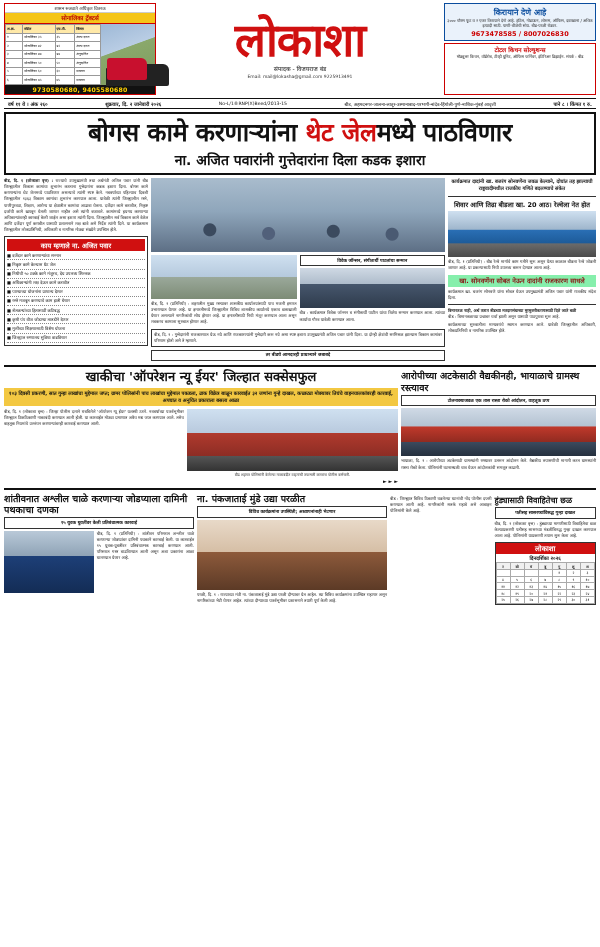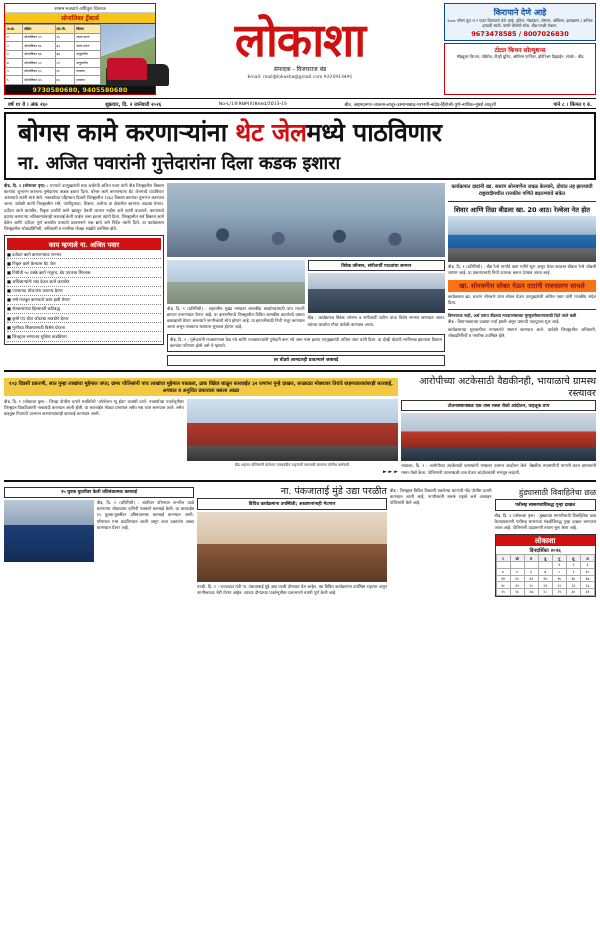--- a/index.html
+++ b/index.html
@@ -44,41 +44,41 @@
   .mr-ad2 { border:1px solid #c00; flex:1; font-size:4px; padding:2px; line-height:1.4; text-align:center; }
   .mr-ad2 .b { color:#c00; font-weight:bold; font-size:6px; }
 
   
   .dateline { display:flex; align-items:center; justify-content:space-between;
     border-top:1.5px solid #111; border-bottom:1.5px solid #111; margin-top:3px;
     padding:1.5px 4px; font-size:5px; font-weight:bold; }
   .dateline .mid { font-weight:normal; font-size:4.6px; }
 
   
-  .headline-box { border:2px solid #111; margin-top:3px; padding:5px 12px 4px; text-align:left; }
+  .headline-box { border:2px solid #111; margin-top:3px; padding:5px 20px 4px; text-align:center; }
   .hl1 { font-size:25px; font-weight:bold; line-height:1.12; letter-spacing:-.3px; }
   .hl1 .red { color:#d01010; }
-  .hl2 { font-size:18px; font-weight:bold; margin-top:3px; }
+  .hl2 { font-size:14px; font-weight:bold; margin-top:3px; }
 
   .subbar { background:#f3c842; color:#8a1414; font-weight:bold; font-size:10px;
     text-align:center; padding:2px 0; margin-top:3px; border:1px solid #b89018; }
 
   
   .cols { display:flex; gap:3px; margin-top:3px; }
-  .c1 { width:160px; }
+  .c1 { width:144px; }
   .c2 { flex:1; }
   .c3 { width:148px; }
 
   .lead { font-size:4.1px; line-height:1.5; text-align:justify; color:#1a1a1a; }
   .lead .bold { font-weight:bold; }
   .photo { width:100%; background:#b9c6d3; position:relative; overflow:hidden; }
   .cap { font-size:3.7px; text-align:center; padding:1px 2px; color:#222; }
 
   .boxhead { background:#d01010; color:#fff; font-weight:bold; font-size:6.5px; text-align:center; padding:1.5px 2px; }
-  .boxhead.y { background:#f97316; color:#8a1414; }
+  .boxhead.y { background:#86efac; color:#8a1414; }
   .subhead { font-size:8px; font-weight:bold; text-align:center; line-height:1.2; padding:2px 1px; }
   .subhead.red { color:#d01010; }
 
   .bordered { border:1px solid #333; padding:2px; margin-top:3px; }
   .hr { border-top:1px solid #333; margin:3px 0; }
 
   .bullets { font-size:4.2px; line-height:1.7; }
   .bullets div { border-bottom:.4px dotted #888; padding:.5px 0; }
 
   
@@ -92,21 +92,21 @@
       linear-gradient(180deg,#cfd9e4 0%, #aebccb 40%, #46566c 41%, #2e3b4c 100%); }
   .ph-bldg { background: linear-gradient(180deg,#cfe0f0 0%, #b5c9dd 50%, #9aa89a 51%, #7d8c76 100%); }
   .ph-train { background: linear-gradient(180deg,#cfe0f0 0%,#9fb6cc 40%,#2a6fb5 41%,#1d5b99 70%,#6b6b6b 71%,#4a4a4a 100%); }
   .ph-truck { background: linear-gradient(180deg,#cfe0f0 0%,#b9cade 38%,#b03a2e 39%,#8e2d24 75%,#555 76%,#333 100%); }
   .ph-woman { background: linear-gradient(180deg,#e8d9c8 0%,#d6bfa6 45%,#8d5a3b 46%,#5c3a26 100%); }
   .ph-officer { background: linear-gradient(180deg,#b9c9d8 0%,#8fa3b6 40%,#1d3f77 41%,#132c55 100%); }
   .ph-protest { background: linear-gradient(180deg,#d0dae6 0%,#b3c2d1 38%,#c0392b 39%,#922b21 70%,#3b4a5e 71%,#25303e 100%); }
 
   .bigrule { border-top:2px solid #111; margin:4px 0 3px; }
   .secthead { font-size:13px; font-weight:bold; text-align:center; line-height:1.15; }
-  .secthead2 { font-size:9.5px; font-weight:normal; text-align:right; line-height:1.2; }
+  .secthead2 { font-size:9.5px; font-weight:bold; text-align:left; line-height:1.2; }
   .yellowline { background:#f3c842; font-size:5px; font-weight:bold; text-align:center; padding:1.5px 3px; line-height:1.45; }
   .boxline { border:1px solid #333; font-size:4.6px; font-weight:bold; text-align:center; padding:1.5px 2px; line-height:1.4;}
   .arrow { text-align:right; font-size:5px; font-weight:bold; }
   .calhead { background:#d01010; color:#fff; font-size:7px; font-weight:bold; text-align:center; padding:1px;}
   .cal { width:100%; border-collapse:collapse; font-size:3.6px; text-align:center; }
   .cal td, .cal th { border:.4px solid #aaa; padding:.4px 0; }
   .cal th { background:#f0f0f0; }
 </style>
 </head>
 <body>
@@ -260,20 +260,23 @@
       <div class="lead" style="font-weight:bold">विमानतळ नाही, अर्थ ततात बीडच्या मतदारसंघाच्या मुरमुक्तीकरणासाठी दिले जाते बळी</div>
       <div class="lead">बीड : विमानतळाच्या प्रश्नावर चर्चा झाली असून यासाठी पाठपुरावा सुरू आहे.</div>
       <div class="lead" style="margin-top:2px">कार्यक्रमाच्या सुरुवातीला मान्यवरांचे स्वागत करण्यात आले. यावेळी जिल्ह्यातील अधिकारी, लोकप्रतिनिधी व नागरिक उपस्थित होते.</div>
     </div>
   </div>
 
   <div class="bigrule"></div>
 
   <div class="cols">
     <div style="width:394px">
+      <div class="secthead">
+        <span>खाकीचा 'ऑपरेशन न्यू ईयर' जिल्हात सक्सेसफुल</span>
+      </div>
       <div class="yellowline" style="margin-top:3px">१०३ दिवसी प्रकरणी, सात गुन्हा लाखांचा मुद्देमाल जप्त; ग्रामर पोलिसांनी पाच लाखांचा मुद्देमाल पकडला, ढाक विक्रेत्र बाळून कारवाईत ३२ जणांना गुन्हे दाखल, कच्छट्या मोक्यावर तिघंचे वाहनचालकांवरही कारवाई, अपघात व अनुचित प्रकाराला बसला आळा</div>
       <div class="cols" style="margin-top:3px">
         <div style="width:46%">
           <div class="lead">बीड, दि. १ (लोकाशा वृत्त) : जिल्हा पोलीस दलाने राबविलेले 'ऑपरेशन न्यू ईयर' यशस्वी ठरले. नववर्षाच्या पार्श्वभूमीवर जिल्ह्यात ठिकठिकाणी नाकाबंदी करण्यात आली होती. या कारवाईत मोठ्या प्रमाणात अवैध मद्य जप्त करण्यात आले. तसेच वाहतूक नियमांचे उल्लंघन करणाऱ्यांवरही कारवाई करण्यात आली.</div>
         </div>
         <div style="width:54%">
           <div class="photo ph-truck" style="height:62px"></div>
           <div class="cap">बीड शहरात पोलिसांनी केलेल्या नाकाबंदीत वाहनांची तपासणी करताना पोलीस कर्मचारी.</div>
           <div class="arrow">► ► ►</div>
         </div>
@@ -286,20 +289,22 @@
       <div class="photo ph-protest" style="height:48px;margin-top:2px"></div>
       <div class="lead" style="margin-top:2px">भायाळा, दि. १ : आरोपीच्या अटकेसाठी ग्रामस्थांनी रस्त्यावर उतरून आंदोलन केले. वैद्यकीय तपासणीची मागणी करत ग्रामस्थांनी रास्ता रोको केला. पोलिसांनी घटनास्थळी धाव घेऊन आंदोलकांची समजूत काढली.</div>
     </div>
   </div>
 
   <div class="bigrule"></div>
 
   <div class="cols">
 
     <div style="width:190px">
+      <div class="secthead2">शांतीवनात अश्लील चाळे करणाऱ्या
+जोडप्याला दामिनी पथकाचा दणका</div>
       <div class="boxline" style="margin-top:2px">१५ युवक युवतींवर केली प्रतिबंधात्मक कारवाई</div>
       <div class="cols" style="margin-top:2px">
         <div style="width:48%">
           <div class="photo ph-officer" style="height:62px"></div>
         </div>
         <div style="width:52%">
           <div class="lead">बीड, दि. १ (प्रतिनिधी) : शांतीवन परिसरात अश्लील चाळे करणाऱ्या जोडप्यांवर दामिनी पथकाने कारवाई केली. या कारवाईत १५ युवक-युवतींवर प्रतिबंधात्मक कारवाई करण्यात आली. परिसरात गस्त वाढविण्यात आली असून अशा प्रकारांना आळा घालण्यात येणार आहे.</div>
         </div>
       </div>
     </div>

